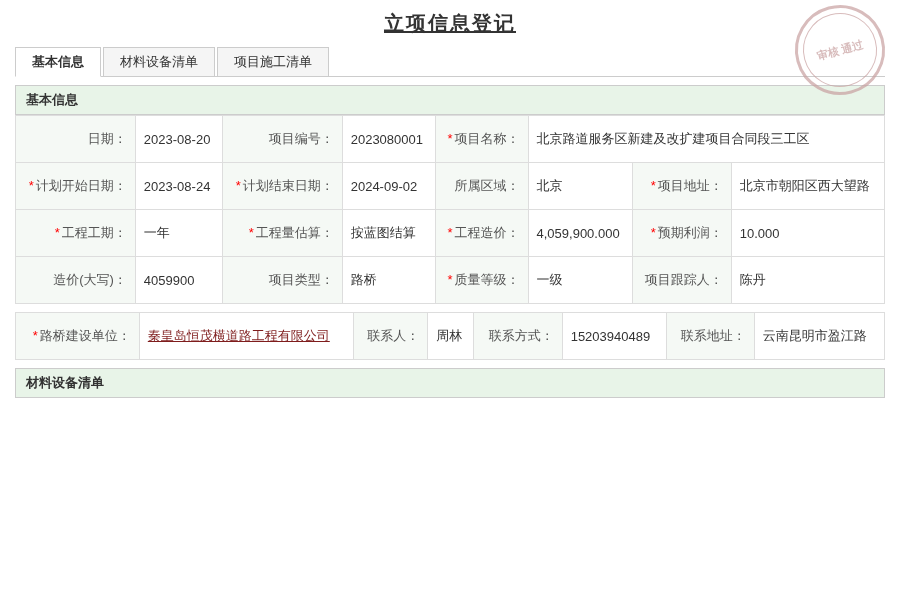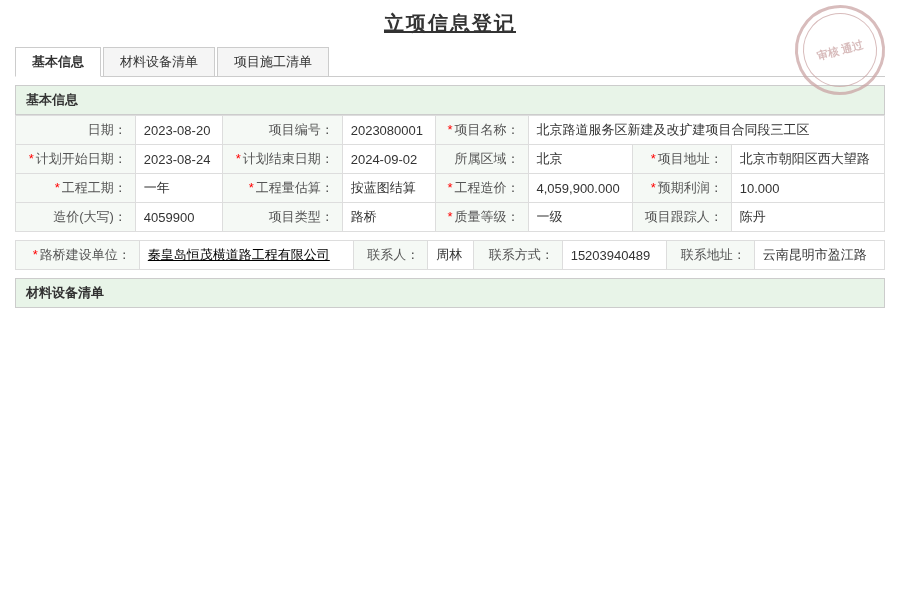--- a/index.html
+++ b/index.html
@@ -86,41 +86,41 @@
     }
     .form-table {
       width: 100%;
       border-collapse: collapse;
       border: 1px solid #ccc;
       border-top: none;
       margin-bottom: 8px;
     }
     .form-table td {
       border: 1px solid #ddd;
-      padding: 5px 8px;
+      padding: 14px 8px;
       vertical-align: middle;
       font-size: 13px;
     }
     .label-cell {
       background: #f5f9f5;
       color: #555;
       text-align: right;
       white-space: nowrap;
       width: auto;
     }
     .value-cell {
       color: #333;
       background: #fff;
     }
     .required {
       color: red;
       margin-right: 2px;
     }
     .link-text {
-      color: #000000;
+      color: #7f1d1d;
       text-decoration: underline;
       cursor: pointer;
     }
   </style>
 </head>
 <body>
 
 <div class="page-wrapper">
 
   <div class="stamp">

